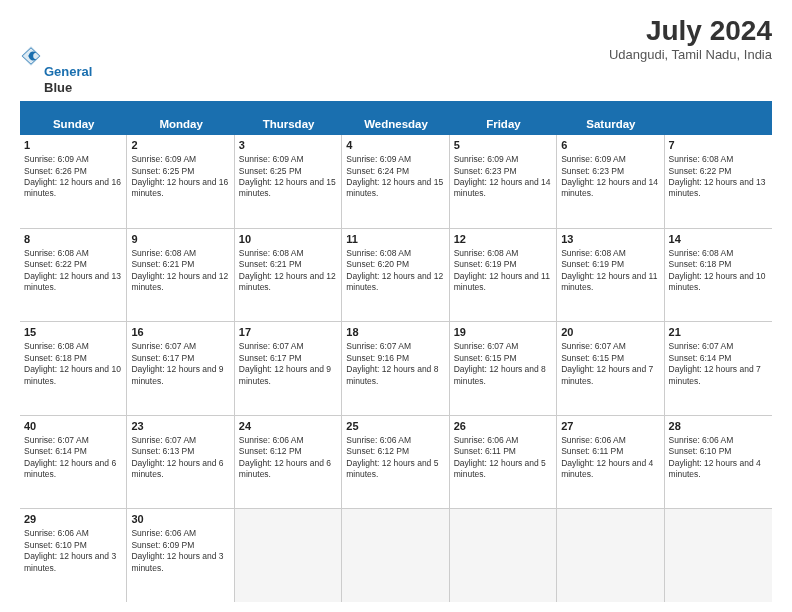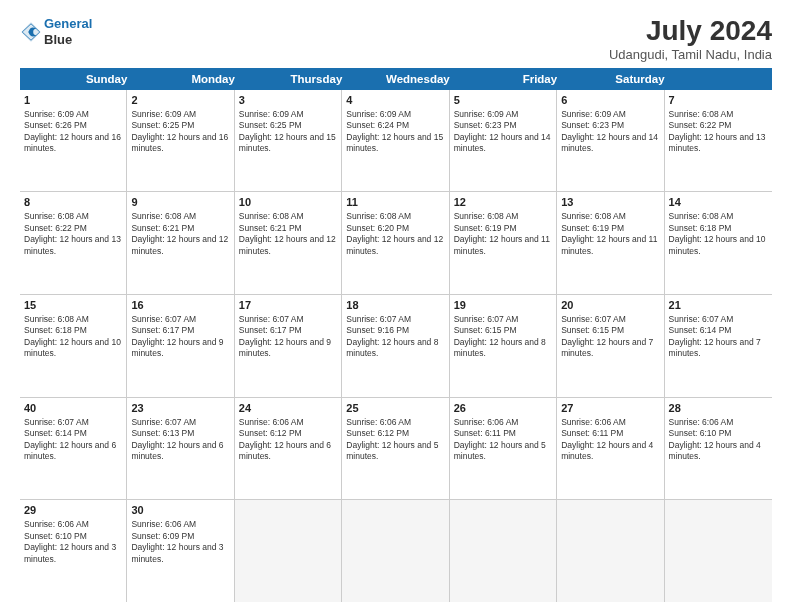--- a/index.html
+++ b/index.html
@@ -26,20 +26,21 @@
     .logo {
       display: flex;
       align-items: center;
       gap: 2px;
     }
     .logo-text {
       font-size: 13px;
       font-weight: bold;
       color: #333;
       line-height: 1.2;
+      margin-top: 48px;
     }
     .logo-text span {
       color: #1a6faf;
     }
     .logo-icon {
       width: 22px;
       height: 22px;
     }
     .title-block {
       text-align: right;
@@ -62,21 +63,22 @@
     .cal-header {
       display: grid;
       grid-template-columns: repeat(7, 1fr);
       background: #1a6faf;
     }
     .cal-header-cell {
       color: #fff;
       font-size: 11.5px;
       font-weight: bold;
       padding: 5px 0;
-      text-align: right;
+      text-align: center;
+      margin-top: 12px;
     }
     .cal-body {
       display: flex;
       flex-direction: column;
       flex: 1;
     }
     .cal-row {
       display: grid;
       grid-template-columns: repeat(7, 1fr);
       flex: 1;

